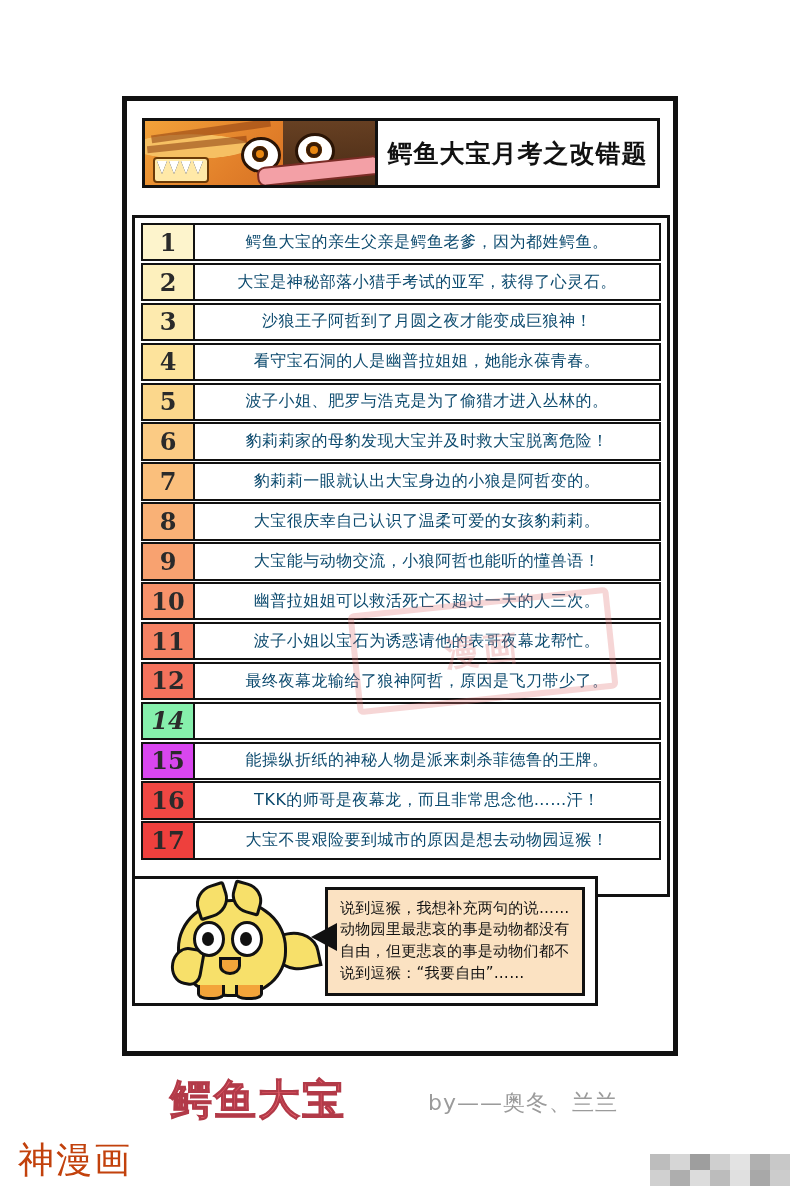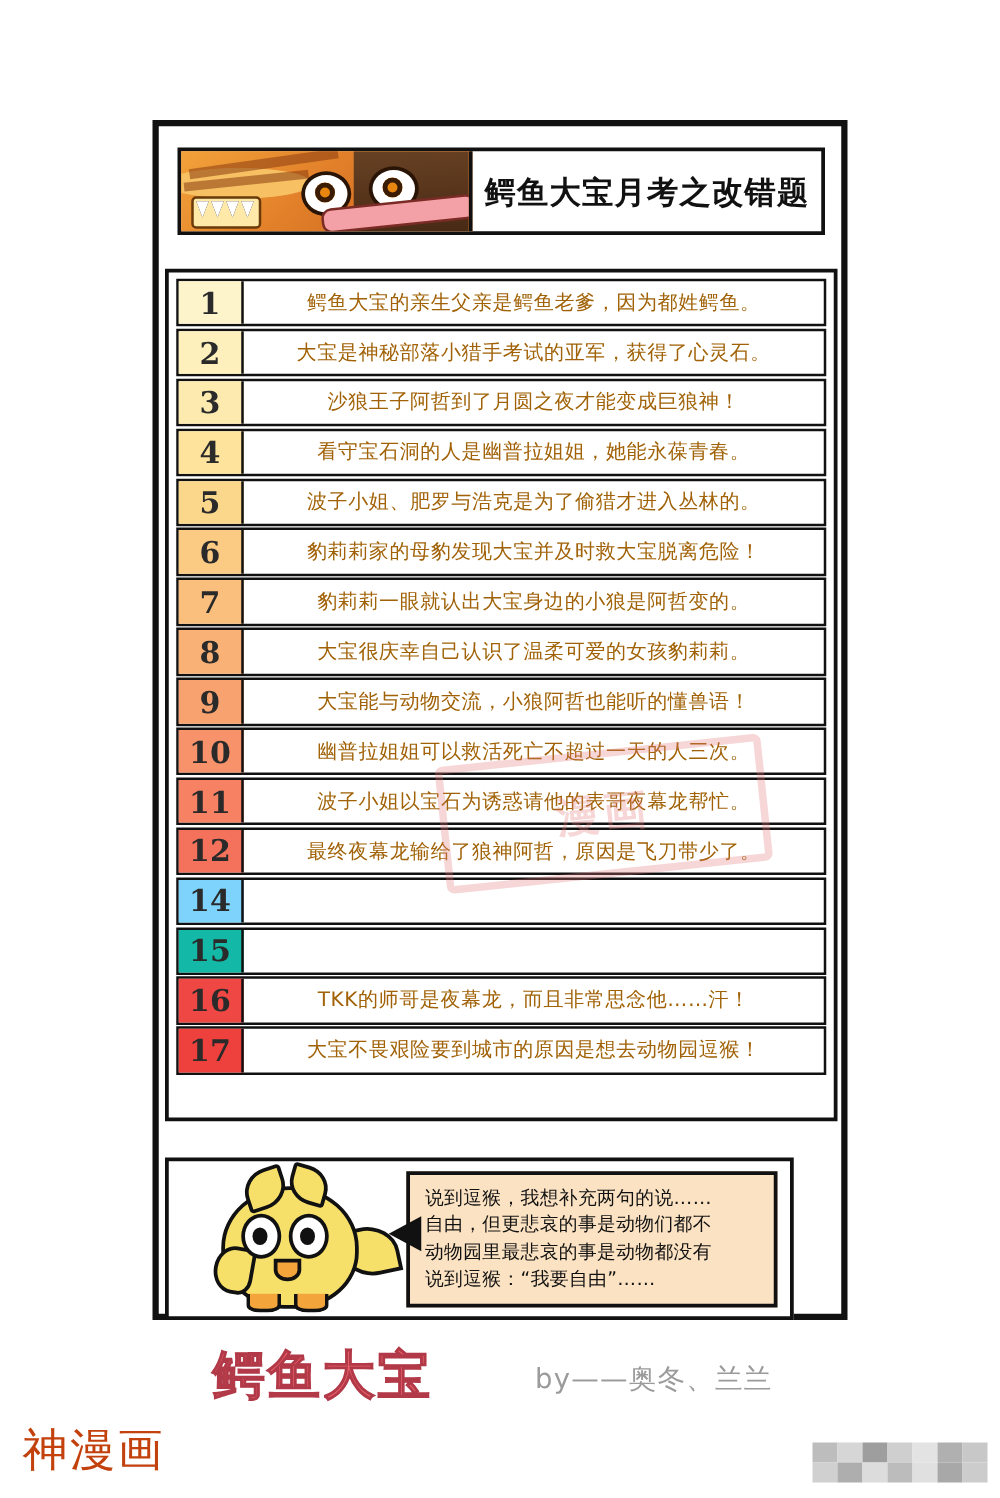--- a/index.html
+++ b/index.html
@@ -160,32 +160,32 @@
     color: #2a2a2a;
     border-right: 2px solid #111111;
     font-family: "DejaVu Serif", "Liberation Serif", serif;
   }
   .row-text {
     flex: 1;
     display: flex;
     align-items: center;
     justify-content: center;
     font-size: 16px;
-    color: #a16207;
+    color: #0c4a6e;
     letter-spacing: .5px;
     padding: 12px 6px;
     text-align: center;
   }
 
   
   .bottom-block {
     position: absolute;
     left: 132px;
-    top: 926px;
-    width: 503px;
+    top: 876px;
+    width: 466px;
     height: 130px;
     border: 3px solid #111111;
     box-sizing: border-box;
     background: #ffffff;
     display: flex;
     align-items: center;
   }
   .chick {
     position: relative;
     width: 190px;
@@ -429,24 +429,25 @@
         </div>
         <div class="row">
           <div class="row-num" style="background: rgb(246, 130, 99);">11</div>
           <div class="row-text">波子小姐以宝石为诱惑请他的表哥夜幕龙帮忙。</div>
         </div>
         <div class="row">
           <div class="row-num" style="background: rgb(244, 114, 92);">12</div>
           <div class="row-text">最终夜幕龙输给了狼神阿哲，原因是飞刀带少了。</div>
         </div>
         <div class="row">
-          <div class="row-num" style="background: #7dd3fc;">14</div>
-        </div>
-        <div class="row">
-          <div class="row-num" style="background: #14b8a6;">15</div>
+          <div class="row-num" style="background: #86efac; font-style: italic;">14</div>
+        </div>
+        <div class="row">
+          <div class="row-num" style="background: #d946ef;">15</div>
+          <div class="row-text">能操纵折纸的神秘人物是派来刺杀菲德鲁的王牌。</div>
         </div>
         <div class="row">
           <div class="row-num" style="background: rgb(239, 71, 67);">16</div>
           <div class="row-text">TKK的师哥是夜幕龙，而且非常思念他……汗！</div>
         </div>
         <div class="row">
           <div class="row-num" style="background: rgb(238, 64, 61);">17</div>
           <div class="row-text">大宝不畏艰险要到城市的原因是想去动物园逗猴！</div>
         </div>
       </div>
@@ -463,22 +464,22 @@
       <div class="chick-wing"></div>
       <div class="chick-eye l"></div>
       <div class="chick-eye r"></div>
       <div class="chick-beak"></div>
       <div class="chick-foot l"></div>
       <div class="chick-foot r"></div>
       <div class="speech-tail"></div>
     </div>
     <div class="speech">
       <div>说到逗猴，我想补充两句的说……</div>
+      <div>动物园里最悲哀的事是动物都没有</div>
       <div>自由，但更悲哀的事是动物们都不</div>
-      <div>动物园里最悲哀的事是动物都没有</div>
       <div>说到逗猴：“我要自由”……</div>
     </div>
   </div>
 
   <div class="sign-logo">鳄鱼大宝</div>
   <div class="sign-by">by——奥冬、兰兰</div>
   <div class="watermark">神漫画</div>
 
   <div class="mosaic">
       <i style="background: rgb(189, 189, 189);"></i>

